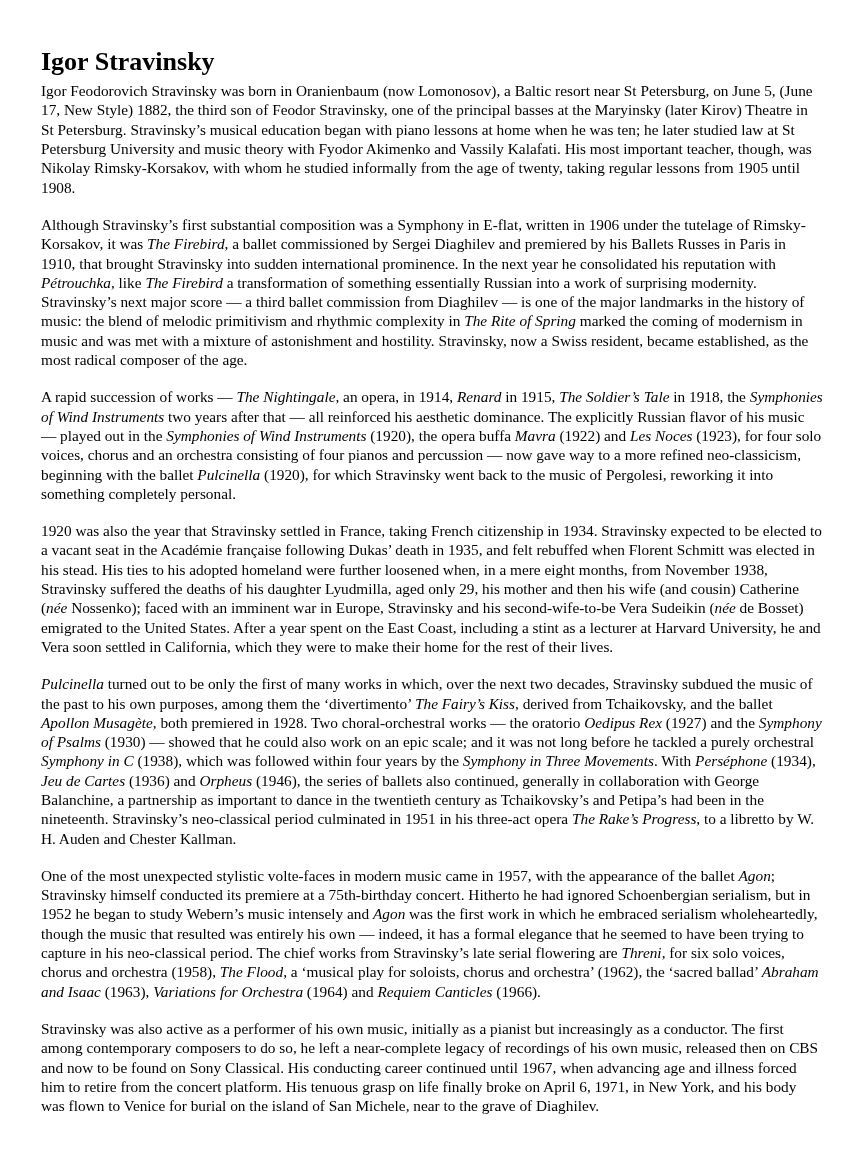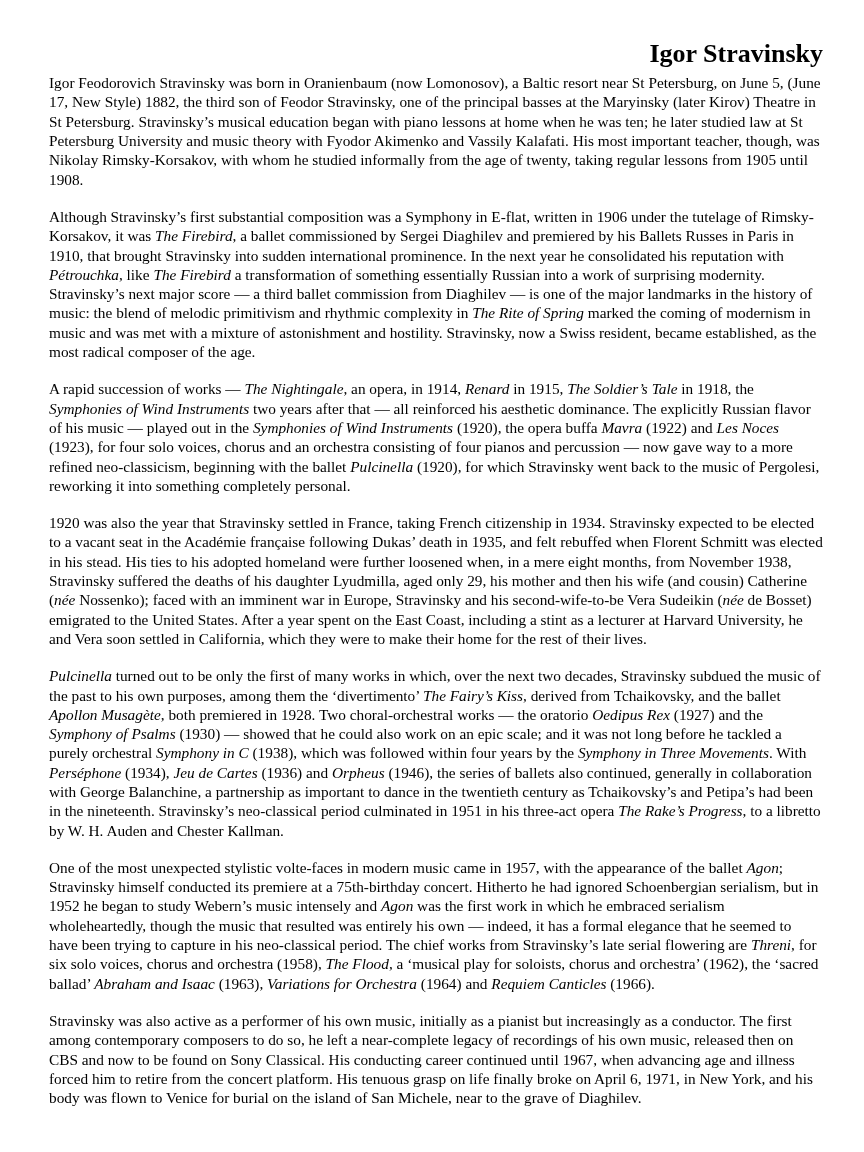--- a/index.html
+++ b/index.html
@@ -10,38 +10,38 @@
   .page {
     width: 864px;
     min-height: 1152px;
     box-sizing: border-box;
     background: #ffffff;
     padding: 34px 41px 30px 41px;
     font-family: "Liberation Serif", "DejaVu Serif", serif;
     color: #000000;
   }
   .doc-title {
-    text-align: right;
+    text-align: left;
     font-size: 26px;
     font-weight: bold;
-    margin: 4px 0 4px 0;
+    margin: 12px 0 4px 0;
     line-height: 1.2;
   }
   .doc-subtitle {
     text-align: center;
     font-size: 15px;
     font-weight: normal;
     margin: 0 0 26px 0;
     line-height: 1.3;
   }
   .doc-body p {
     font-size: 15.3px;
     line-height: 19.3px;
     text-align: left;
-    margin: 0 0 18px 8px;
+    margin: 0 0 18px 0;
   }
   .doc-body p:last-child {
     margin-bottom: 0;
   }
   .doc-body em {
   }
 </style>
 </head>
 <body>
 

